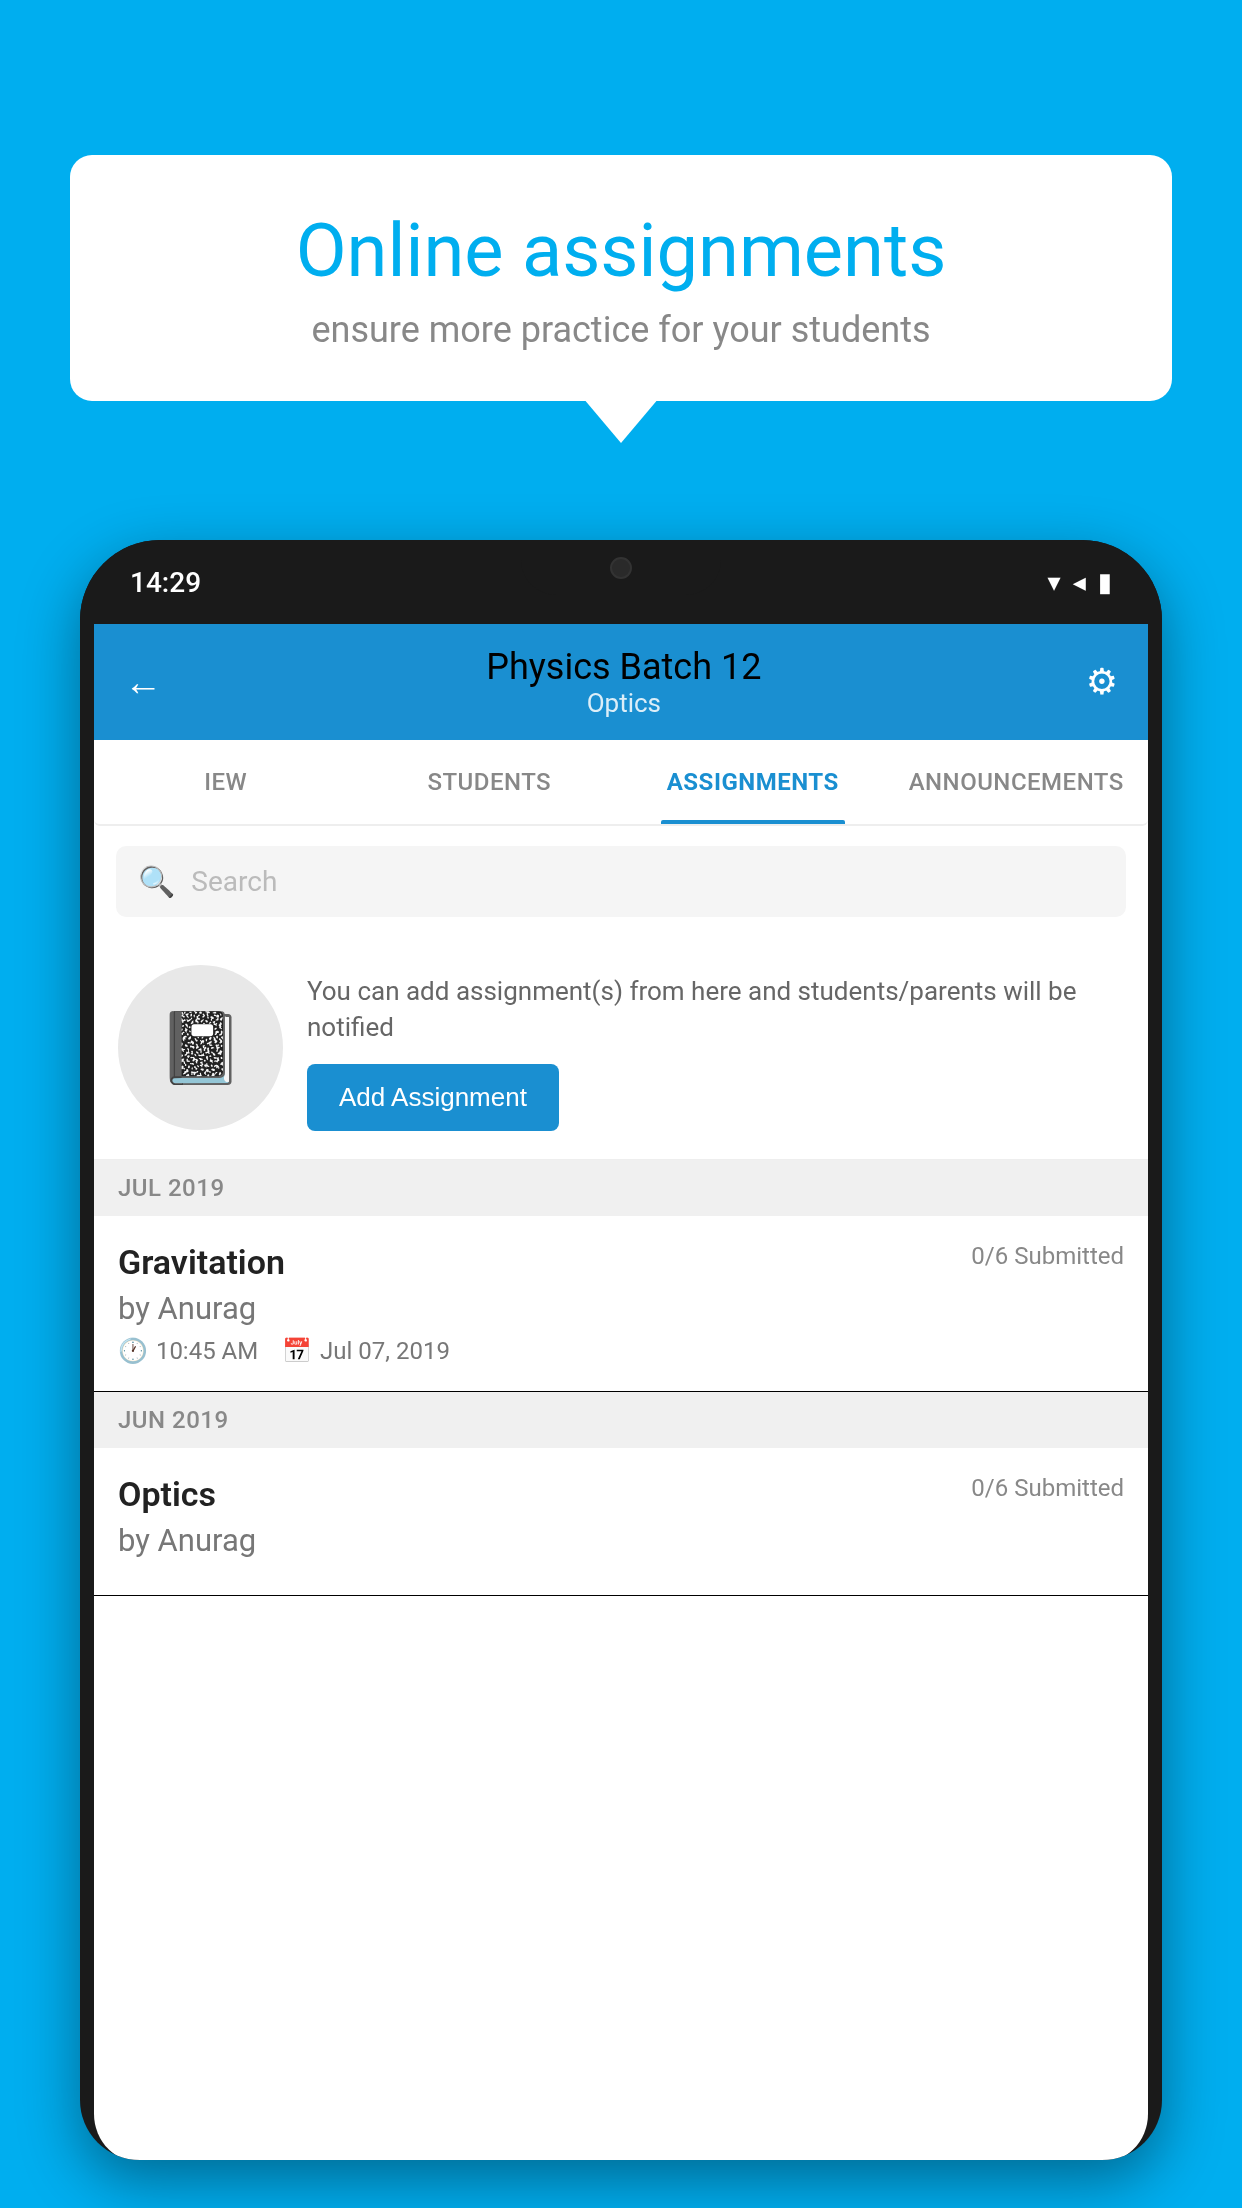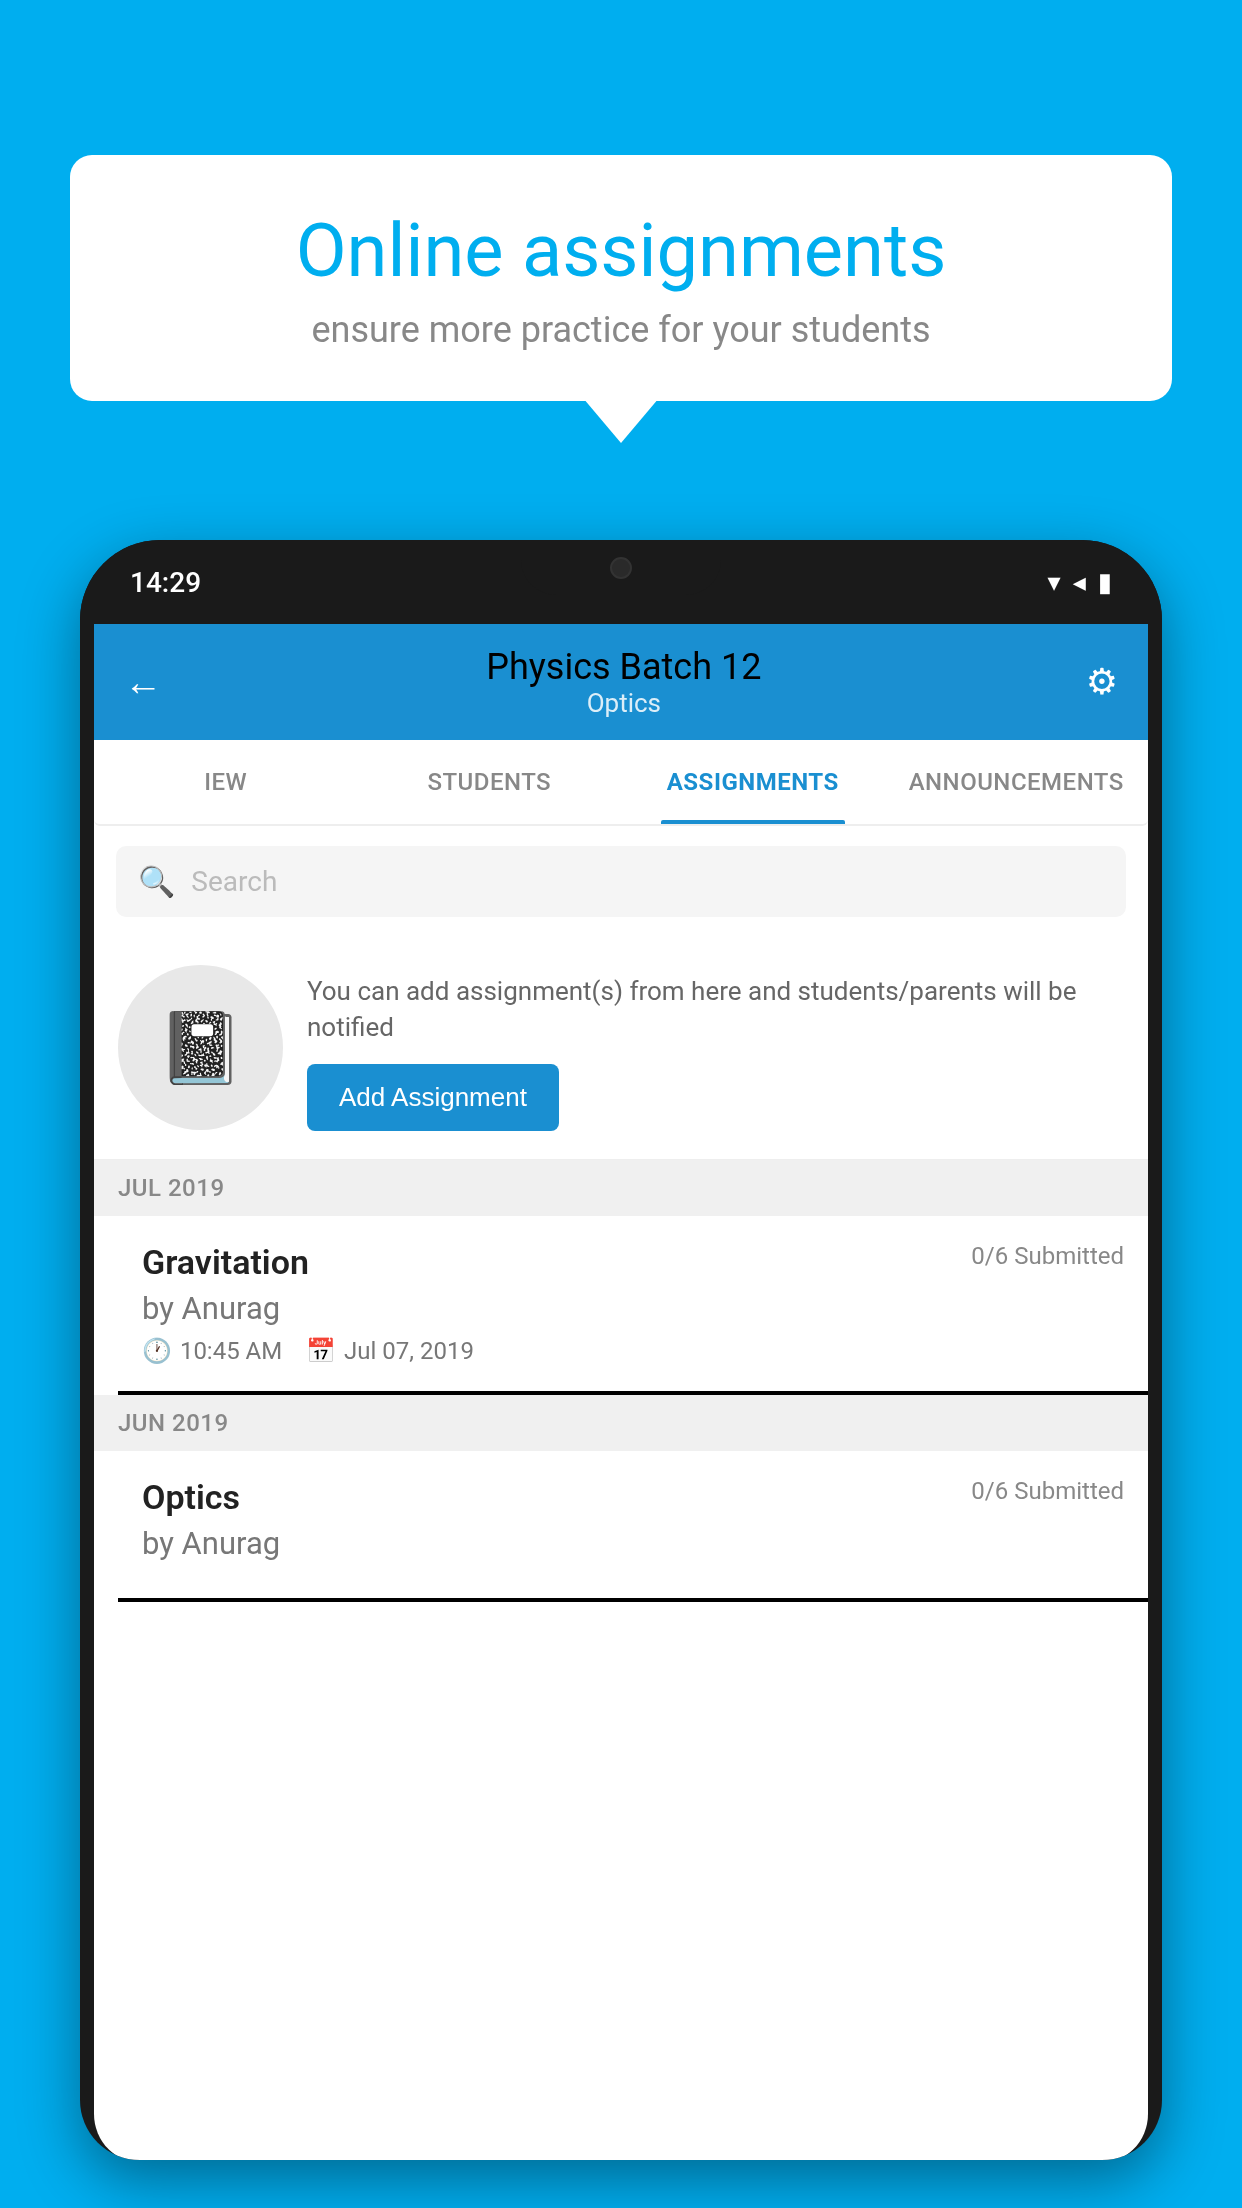--- a/index.html
+++ b/index.html
@@ -292,22 +292,21 @@
       font-size: 24px;
       color: #888;
       font-weight: 500;
       letter-spacing: 0.5px;
     }
 
     
     .assignment-item {
       padding: 26px 24px;
       background: white;
-      border-bottom: 4px solid #000000;
-      margin-left: 24px;
+      border-bottom: 1px solid #000000;
     }
 
     .assignment-header {
       display: flex;
       justify-content: space-between;
       align-items: flex-start;
       margin-bottom: 8px;
     }
 
     .assignment-title {

